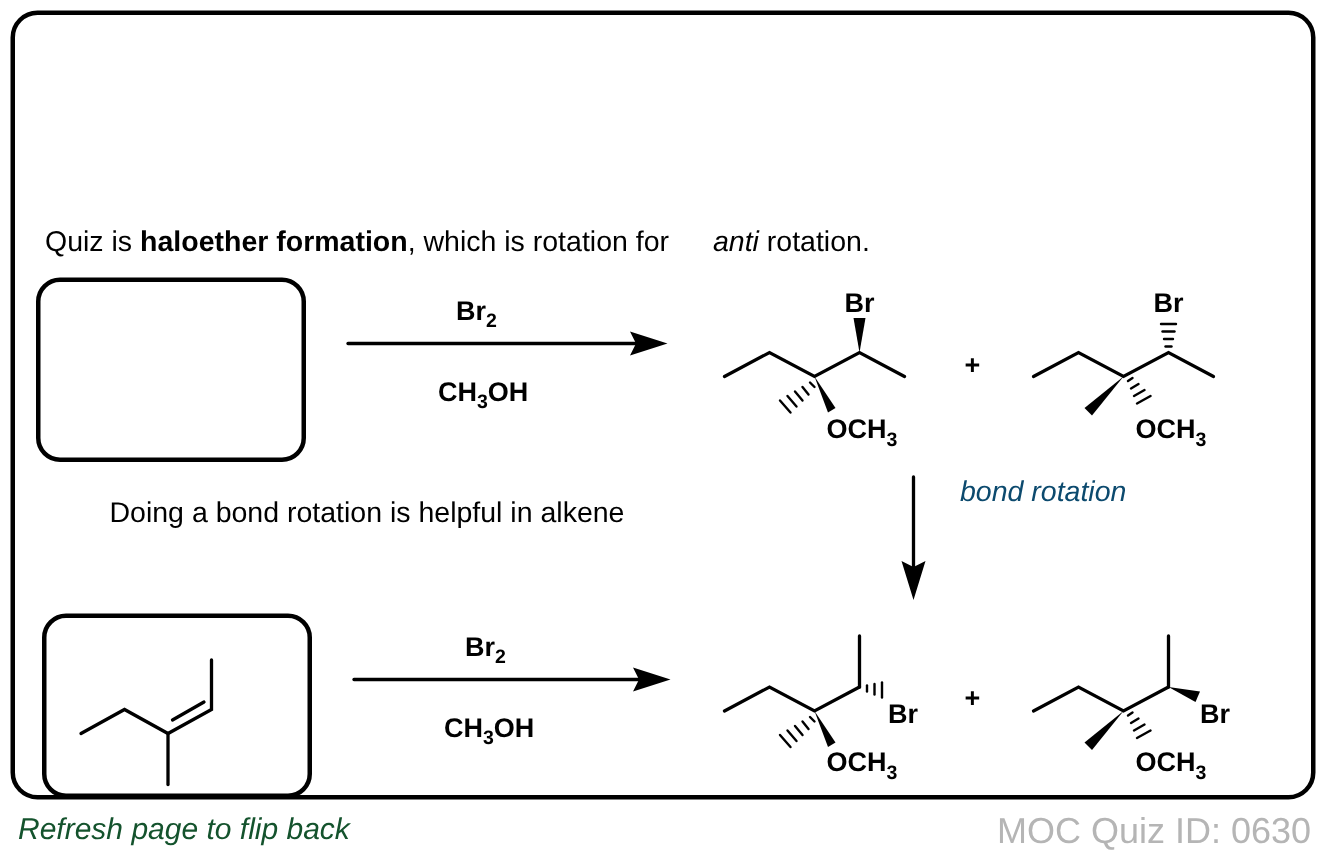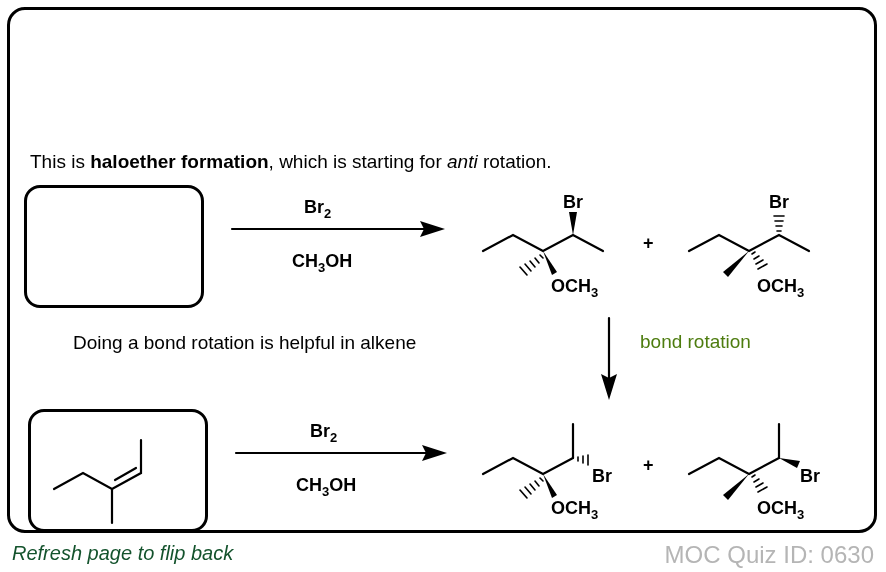--- a/index.html
+++ b/index.html
@@ -2,39 +2,39 @@
 <html><head>
   <meta charset="utf-8">
   <style>
     html, body { margin: 0; padding: 0; background: #ffffff; }
     body { width: 886px; height: 572px; position: relative; overflow: hidden;
            font-family: "Liberation Sans", sans-serif; color: #000; }
     .card { position: absolute; left: 7px; top: 7px; width: 870px; height: 526px;
             border: 3px solid #000; border-radius: 18px; box-sizing: border-box; }
     .intro { position: absolute; left: 30px; top: 151px; font-size: 19px; }
     .intro b { font-weight: bold; }
-    .intro i { font-style: italic; }
+    .intro i { font-style: italic; margin-left: 24px; }
     .box { position: absolute; border: 3px solid #000; border-radius: 16px; box-sizing: border-box; }
     .box-top { left: 24px; top: 185px; width: 180px; height: 123px; }
     .box-bot { left: 28px; top: 409px; width: 180px; height: 123px; }
     .hint { position: absolute; left: 73px; top: 331px; font-size: 19px; line-height: 24px; }
-    .rot-label { position: absolute; left: 640px; top: 331px; font-size: 19px; color: #4d7c0f; }
+    .rot-label { position: absolute; left: 640px; top: 318px; font-size: 19px; font-style: italic; color: #0c4a6e; }
     .footer-left { position: absolute; left: 12px; top: 542px; font-size: 20px; font-style: italic; color: #14532d; }
     .footer-right { position: absolute; right: 12px; top: 541px; font-size: 24px; color: #b5b5b5; }
     svg.scheme { position: absolute; left: 0; top: 0; }
     .chem { font-family: "Liberation Sans", sans-serif; font-weight: bold; font-size: 18px; fill: #000; }
     .chem-sub { font-size: 13px; }
   </style>
 </head>
 <body>
 
 <div class="card"></div>
 
 <div class="intro">
-  <span>This is </span><b>haloether formation</b><span>, which is starting for </span><i>anti</i><span> rotation.</span>
+  <span>Quiz is </span><b>haloether formation</b><span>, which is rotation for </span><i>anti</i><span> rotation.</span>
 </div>
 
 <div class="box box-top"></div>
 <div class="box box-bot"></div>
 
 <div class="hint">
   <div>Doing a bond rotation is helpful in alkene</div>
 </div>
 
 <div class="rot-label">bond rotation</div>

